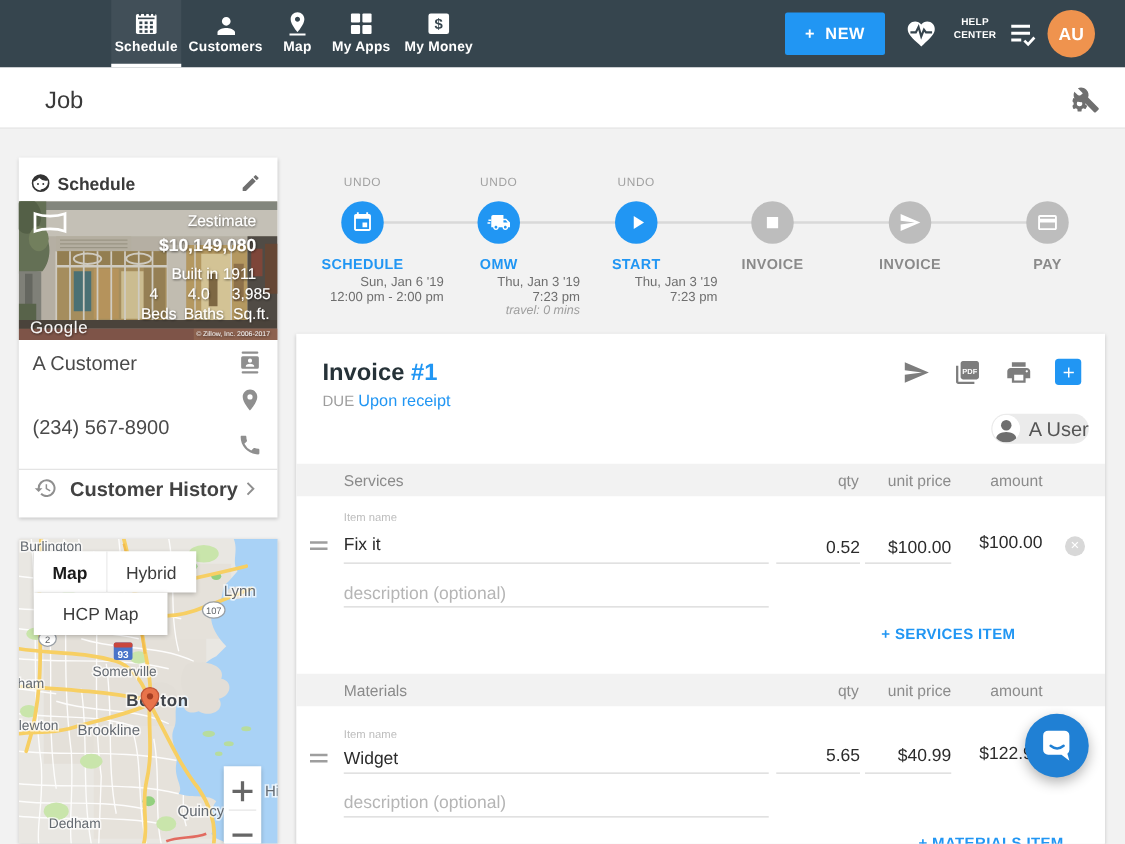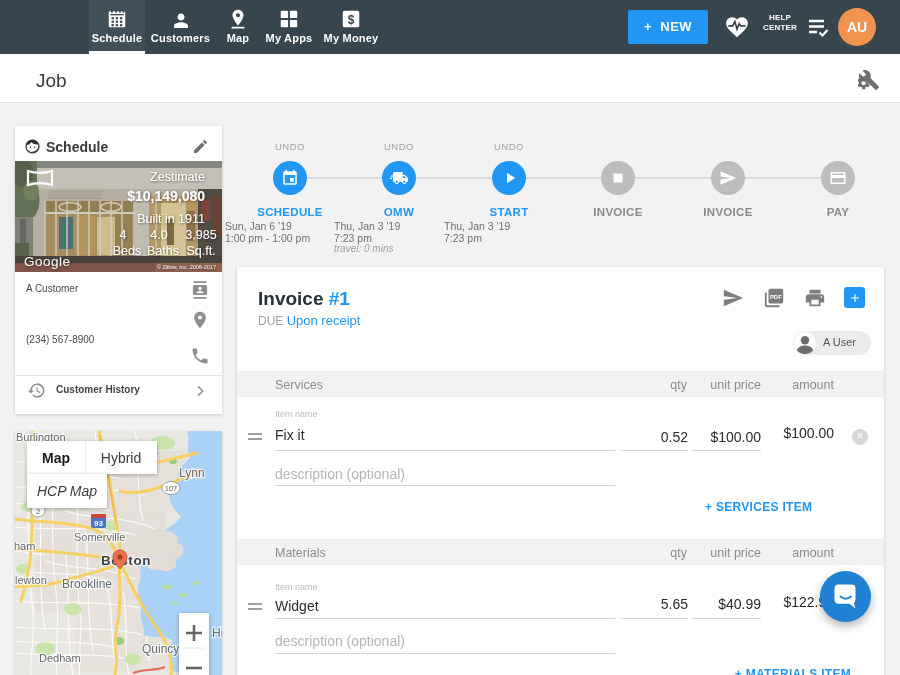--- a/index.html
+++ b/index.html
@@ -18,34 +18,34 @@
 #avatar { position:absolute; left:838px; top:8px; width:38px; height:38px; border-radius:50%; background:#ef934e; color:#fff; font-size:14px; font-weight:bold; text-align:center; line-height:38px; }
 
 
 #jobbar { position:absolute; left:0; top:54px; width:900px; height:49px; background:#fff; border-bottom:1px solid #e2e2e2; }
 #jobbar h1 { position:absolute; left:36px; top:16px; font-size:19px; font-weight:normal; color:#3a3a3a; }
 
 
 #custcard { position:absolute; left:15px; top:126px; width:207px; height:288px; background:#fff; box-shadow:0 1px 3px rgba(0,0,0,.18); }
 #custhead { position:absolute; top:0; left:0; right:0; height:35px; }
 #custhead .t { position:absolute; left:31px; top:13px; font-size:14px; font-weight:bold; color:#3a3a3a; }
-.crow { position:absolute; left:11px; font-size:10px; color:#4a4a4a; }
+.crow { position:absolute; left:11px; font-size:16px; color:#4a4a4a; }
 .cicon { position:absolute; left:175px; }
 
 
 #mapcard { position:absolute; left:15px; top:431px; width:207px; height:244px; background:#e9e7e2; box-shadow:0 1px 3px rgba(0,0,0,.18); overflow:hidden; }
 .mapbtn { position:absolute; background:#fff; box-shadow:0 1px 4px rgba(0,0,0,.3); font-size:13px; color:#444; text-align:center; }
 
 
 .tl-undo { position:absolute; top:141px; width:60px; margin-left:-30px; text-align:center; font-size:9.5px; color:#a2a2a2; letter-spacing:.5px; }
 .tl-circ { position:absolute; top:161px; width:34px; height:34px; margin-left:-17px; border-radius:50%; }
 .tl-blue { background:#2196f3; }
 .tl-gray { background:#bdbdbd; }
 .tl-name { position:absolute; top:206px; width:130px; margin-left:-65px; text-align:center; font-size:11.5px; font-weight:bold; letter-spacing:.3px; }
-.tl-sub { position:absolute; width:130px; margin-left:-65px; text-align:left; font-size:10.5px; color:#6f6f6f; }
+.tl-sub { position:absolute; width:130px; margin-left:-65px; text-align:right; font-size:10.5px; color:#6f6f6f; }
 
 
 #invcard { position:absolute; left:237px; top:267px; width:647px; height:420px; background:#fff; box-shadow:0 1px 3px rgba(0,0,0,.18); }
 .secbar { position:absolute; left:0; width:647px; height:26px; background:#f2f2f2; font-size:12.5px; color:#8b8b8b; }
 .secbar .l { position:absolute; left:38px; top:7px; }
 .secbar .h { position:absolute; top:7px; }
 .ilabel { position:absolute; font-size:9px; color:#bcbcbc; }
 .ival { position:absolute; font-size:14px; color:#2b2b2b; }
 .iline { position:absolute; height:1px; background:#d8d8d8; }
 .placeholder { color:#b5b5b5; font-size:14px; position:absolute; }
@@ -349,21 +349,21 @@
     </g>
 
     <path d="M105 119 a7 7 0 0 1 7 7 c0 5-7 12-7 12 s-7-7-7-12 a7 7 0 0 1 7-7z" fill="#e8734a" stroke="#c0563a" stroke-width="1"></path>
     <circle cx="105" cy="126" r="2.5" fill="#a33d22"></circle>
   </svg>
   <div class="mapbtn" style="left:12px; top:10px; width:130px; height:33px; font-size:14px;">
     <span style="position:absolute; left:0; width:58px; top:9px; font-weight:bold; color:#1a1a1a;">Map</span>
     <span style="position:absolute; left:58px; width:72px; top:9px; color:#3c3c3c;">Hybrid</span>
     <div style="position:absolute; left:58px; top:0; bottom:0; width:1px; background:#ececec;"></div>
   </div>
-  <div class="mapbtn" style="left:12px; top:43px; width:80px; height:34px; line-height:34px; font-size:14px; color:#3c3c3c;font-style:italic;">HCP Map</div>
+  <div class="mapbtn" style="left:12px; top:43px; width:107px; height:34px; line-height:34px; font-size:14px; color:#3c3c3c;">HCP Map</div>
   <div class="mapbtn" style="left:164px; top:182px; width:30px; height:70px;">
     <svg style="position:absolute;left:0;top:0;" width="30" height="70" viewBox="0 0 30 70">
         <g stroke="#666" stroke-width="2.6">
           <path d="M15 12v16M7 20h16"></path>
         </g>
         <path d="M4 35h22" stroke="#e6e6e6" stroke-width="1"></path>
         <path d="M7 55h16" stroke="#666" stroke-width="2.6"></path>
       </svg>
   </div>
 </div>
@@ -410,21 +410,21 @@
   </div>
 
   <div class="tl-name" style="left:290px; color:#2196f3;">SCHEDULE</div>
   <div class="tl-name" style="left:399px; color:#2196f3;">OMW</div>
   <div class="tl-name" style="left:509px; color:#2196f3;">START</div>
   <div class="tl-name" style="left:618px; color:#8a8a8a;">INVOICE</div>
   <div class="tl-name" style="left:728px; color:#8a8a8a;">INVOICE</div>
   <div class="tl-name" style="left:838px; color:#8a8a8a;">PAY</div>
 
   <div class="tl-sub" style="left:290px; top:220px;">Sun, Jan 6 '19</div>
-  <div class="tl-sub" style="left:290px; top:231.5px;">1:00 pm - 1:00 pm</div>
+  <div class="tl-sub" style="left:290px; top:231.5px;">12:00 pm - 2:00 pm</div>
   <div class="tl-sub" style="left:399px; top:220px;">Thu, Jan 3 '19</div>
   <div class="tl-sub" style="left:399px; top:231.5px;">7:23 pm</div>
   <div class="tl-sub" style="left:399px; top:242.5px; font-style:italic; color:#9e9e9e; font-size:10px;">travel: 0 mins</div>
   <div class="tl-sub" style="left:509px; top:220px;">Thu, Jan 3 '19</div>
   <div class="tl-sub" style="left:509px; top:231.5px;">7:23 pm</div>
 </div>
 
 <div id="invcard">
   <div class="abs" style="left:21px; top:21px; font-size:19px; font-weight:bold; color:#263238;">Invoice <span style="color:#2196f3; font-weight:bold;">#1</span></div>
   <div class="abs" style="left:21px; top:46px; font-size:12px; color:#9e9e9e;">DUE <span style="color:#2196f3; font-size:13px;">Upon receipt</span></div>
@@ -452,21 +452,21 @@
           <clipPath id="cc">
             <circle cx="11" cy="11" r="11"></circle>
           </clipPath>
         </defs>
         <g clip-path="url(#cc)">
           <circle cx="11" cy="11" r="11" fill="#fff"></circle>
           <circle cx="11" cy="8.2" r="4.2" fill="#6e6e6e"></circle>
           <path d="M11 13.5c-4.4 0-8 2.2-8 5v3.5h16V18.5c0-2.8-3.6-5-8-5z" fill="#6e6e6e"></path>
         </g>
       </svg>
-    <div style="position:absolute; left:30px; top:5px; font-size:11px; color:#555;">A User</div>
+    <div style="position:absolute; left:30px; top:5px; font-size:16px; color:#555;">A User</div>
   </div>
 
   <div class="secbar" style="top:104px;">
     <span class="l">Services</span>
     <span class="h" style="left:425px; width:25px; text-align:right;">qty</span>
     <span class="h" style="left:460px; width:64px; text-align:right;">unit price</span>
     <span class="h" style="left:545px; width:52px; text-align:right;">amount</span>
   </div>
 
   <div class="abs" style="left:11px; top:166px; width:14px;">

